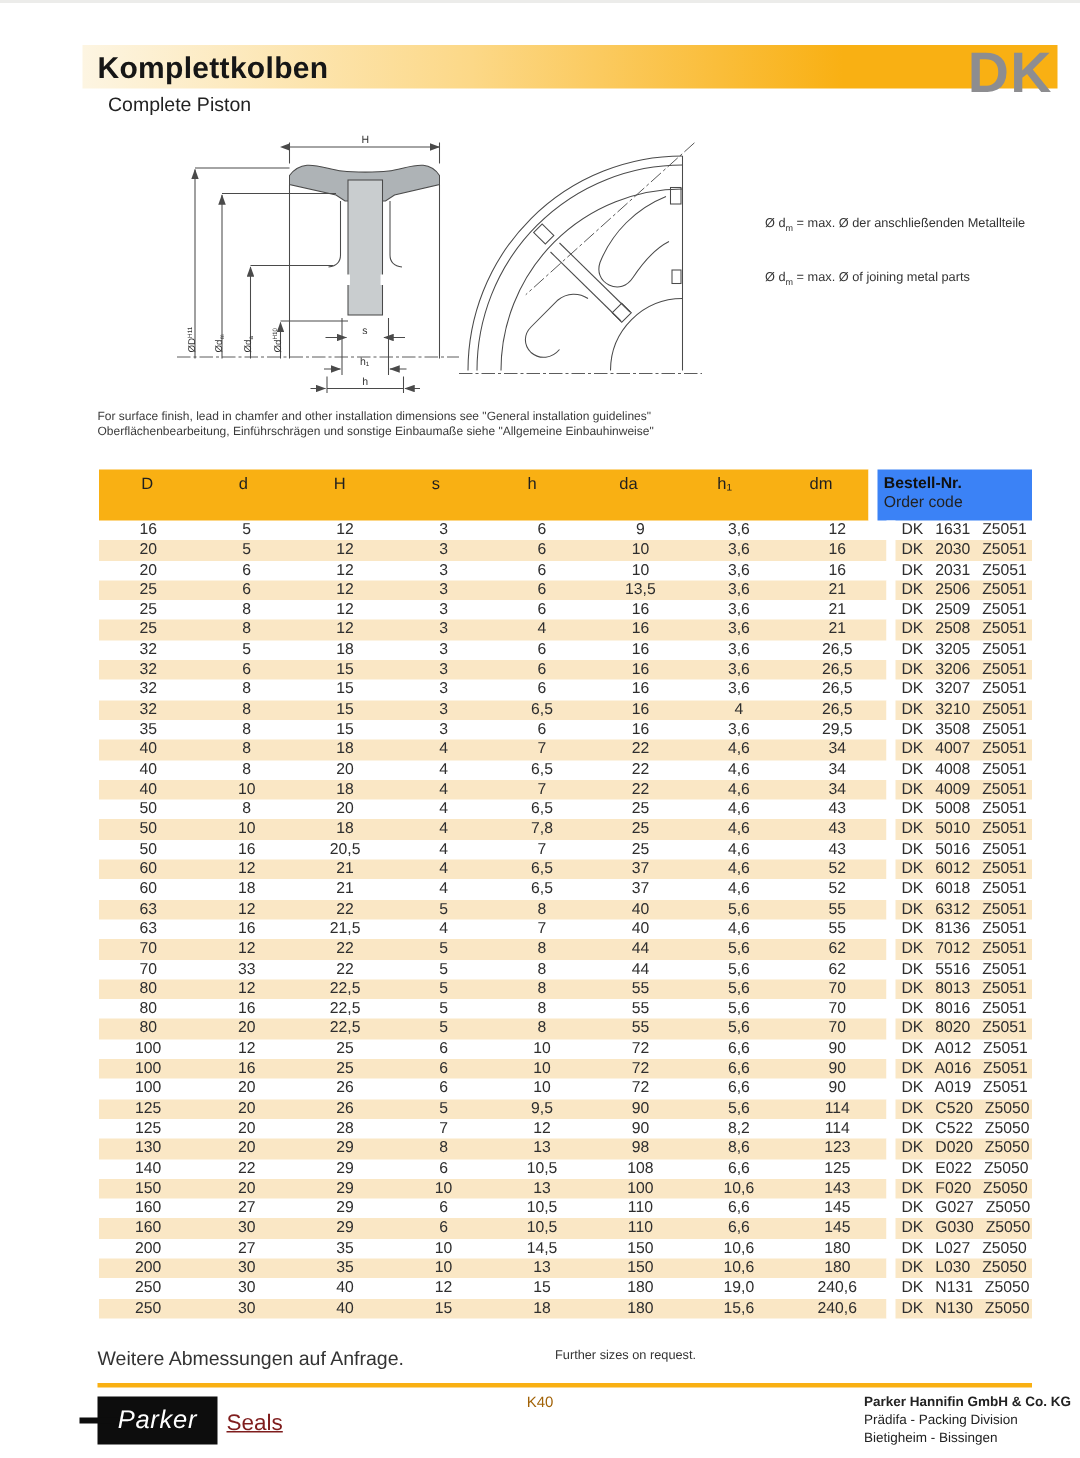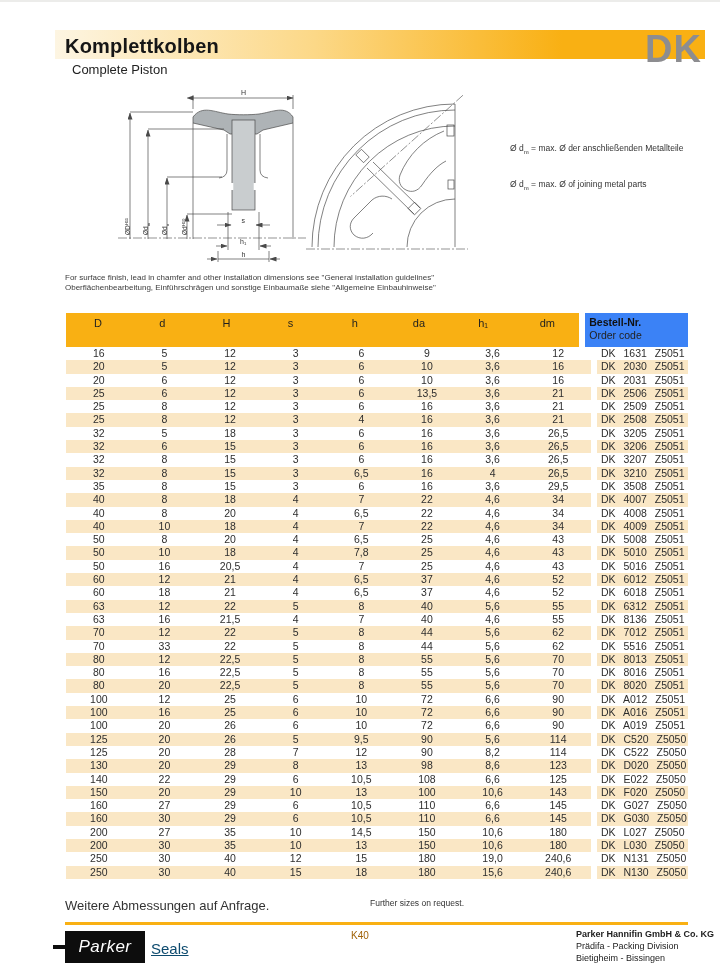--- a/index.html
+++ b/index.html
@@ -34,21 +34,21 @@
   .t-row{height:13.3px;line-height:13.3px;font-size:10.5px;color:#2e2e2e;justify-content:space-between;}
   .t-row.alt .t-main,.t-row.alt .t-order{background:#FAE7C5;}
   
   .foot-note-de{position:absolute;left:65px;top:896px;font-size:13px;color:#333;}
   .foot-note-en{position:absolute;left:370px;top:896px;font-size:8.5px;color:#333;}
   .foot-line{position:absolute;left:65px;top:920px;width:623px;height:3px;background:#F9B013;}
   .parker-logo{position:absolute;left:65px;top:929px;width:80px;height:32px;background:#0d0d0d;
                display:flex;align-items:center;justify-content:center;}
   .parker-logo::before{content:"";position:absolute;left:-12px;top:14px;width:26px;height:4px;background:#0d0d0d;}
   .parker-logo span{color:#fff;font-weight:normal;font-style:italic;font-size:17px;letter-spacing:.5px;}
-  .seals{position:absolute;left:151px;top:938px;font-size:15px;color:#0c4a6e;text-decoration:underline;}
+  .seals{position:absolute;left:151px;top:938px;font-size:15px;color:#7f1d1d;text-decoration:underline;}
   .page-num{position:absolute;left:0;top:928px;width:720px;text-align:center;font-size:10px;color:#a16207;}
   .address{position:absolute;left:530px;top:926px;font-size:9px;line-height:12px;color:#222;margin-left:46px;}
   .address .l1{font-weight:bold;}
 </style>
 </head>
 <body>
 
 <div class="page">
 
   <div class="band"></div>

